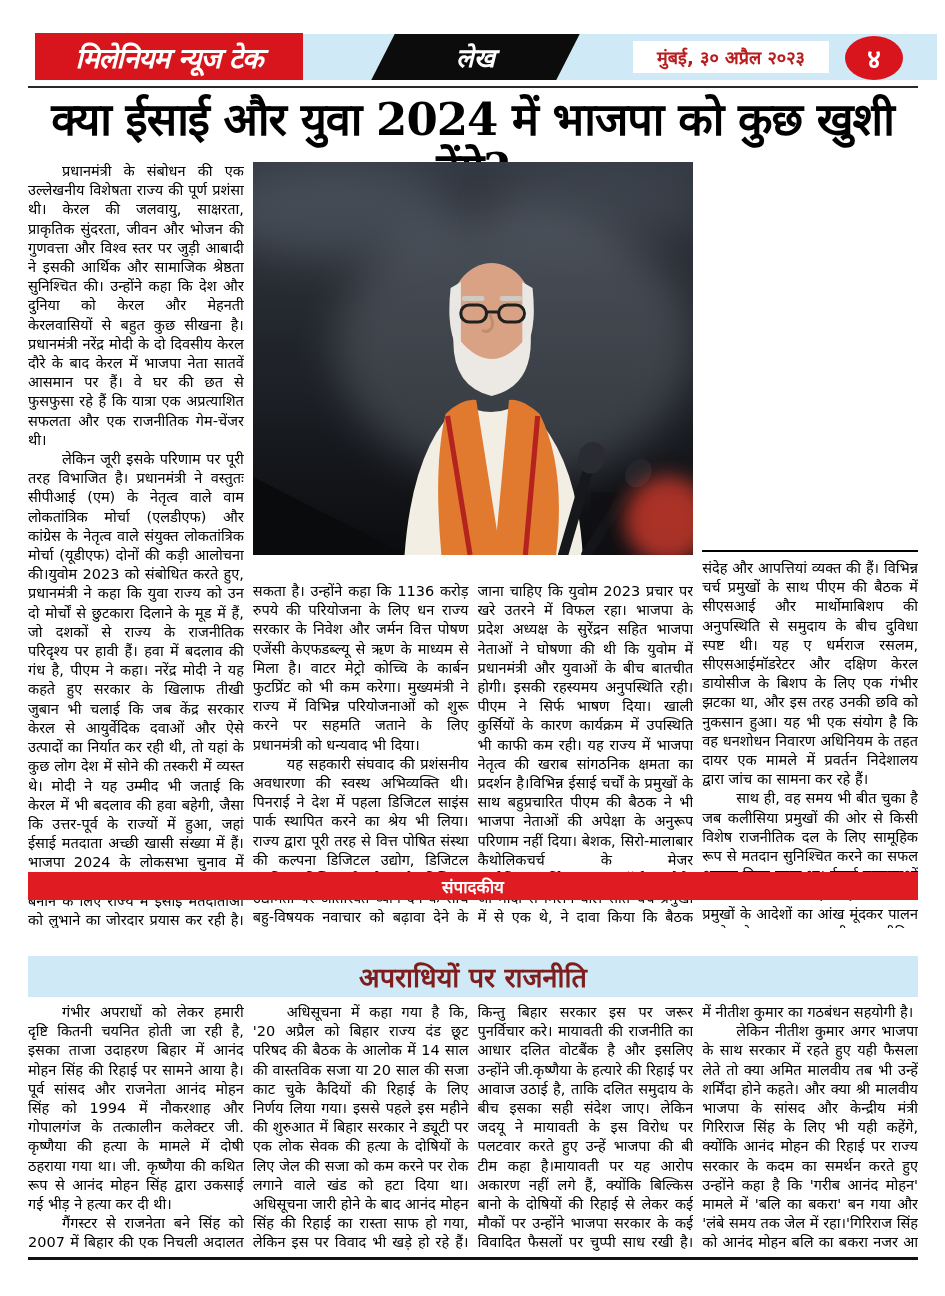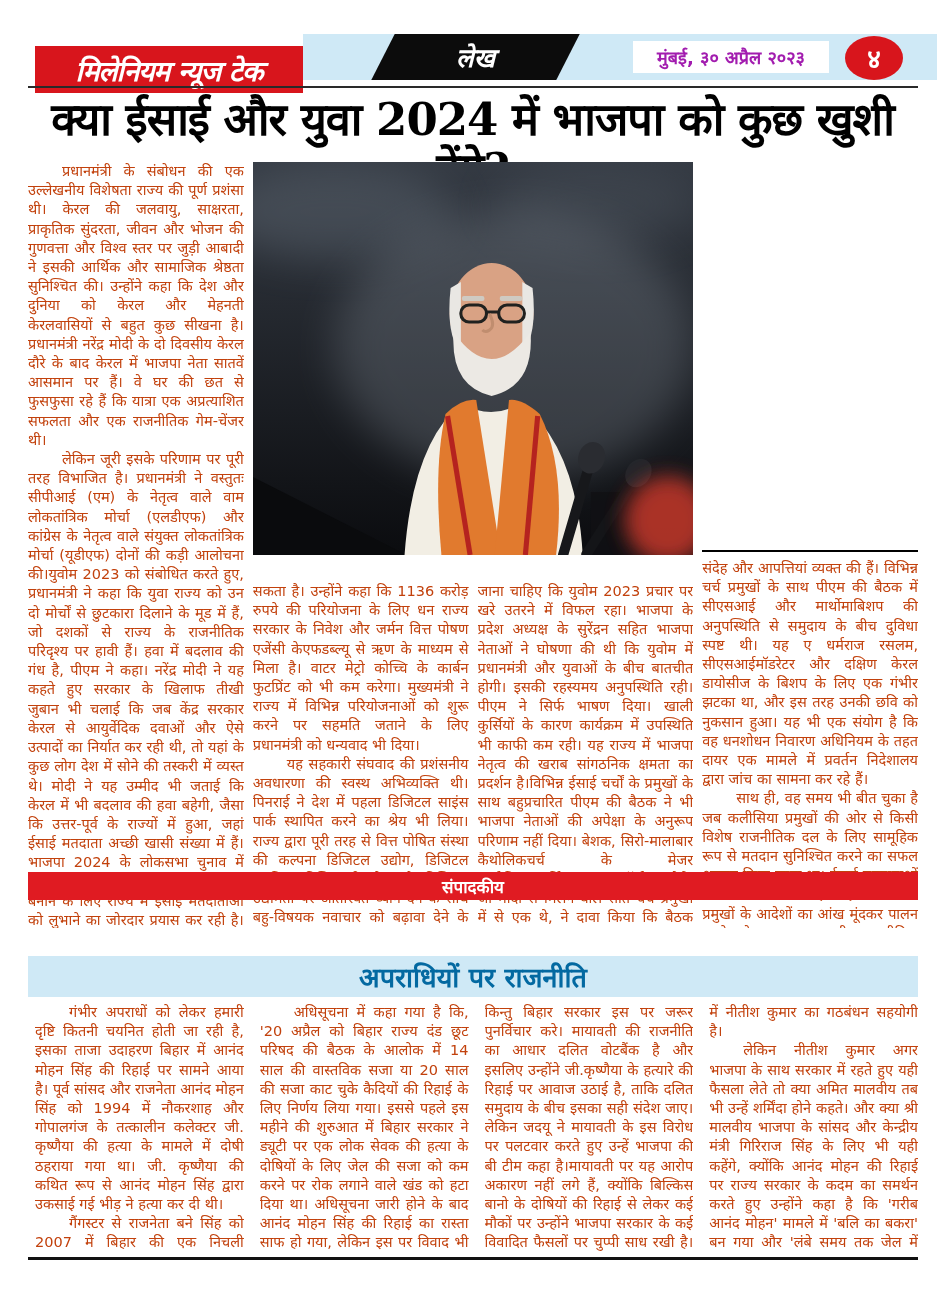--- a/index.html
+++ b/index.html
@@ -1,53 +1,53 @@
 <!DOCTYPE html>
 <html lang="hi"><head>
 <meta charset="utf-8">
 <style>
   html,body{margin:0;padding:0;background:#e8e8e8;}
   *{box-sizing:border-box;}
   .page{position:relative;width:945px;height:1296px;background:#ffffff;margin:0 auto;
         font-family:"DejaVu Sans","Liberation Sans",sans-serif;color:#111;overflow:hidden;}
   
   .masthead-red{position:absolute;left:35px;top:33px;width:268px;height:47px;background:#d8151c;
-        display:flex;align-items:center;justify-content:center;margin-top:13px;}
+        display:flex;align-items:center;justify-content:center;}
   .masthead-red span{color:#fff;font-size:28px;font-weight:800;font-style:italic;letter-spacing:-1px;white-space:nowrap;}
   .band-blue{position:absolute;left:303px;top:34px;width:634px;height:46px;background:#cfe9f6;}
   .lekha-black{position:absolute;left:383px;top:34px;width:185px;height:46px;background:#0c0c0c;
         transform:skewX(-27deg);display:flex;align-items:center;justify-content:center;}
   .lekha-black span{transform:skewX(27deg);color:#fff;font-weight:800;font-style:italic;font-size:26px;}
   .date-box{position:absolute;left:633px;top:41px;width:196px;height:32px;background:#fff;
-        display:flex;align-items:center;justify-content:center;font-size:18px;font-weight:600;color:#a21caf;}
+        display:flex;align-items:center;justify-content:center;font-size:18px;font-weight:600;color:#b91c1c;}
   .page-num{position:absolute;left:845px;top:36px;width:58px;height:44px;border-radius:50%;background:#d8151c;
         display:flex;align-items:center;justify-content:center;color:#fff;font-size:26px;font-weight:700;}
   .header-rule{position:absolute;left:28px;top:86px;width:890px;height:2px;background:#2a2a2a;}
   
   .headline{position:absolute;left:25px;top:95px;width:895px;text-align:center;color:#000;
         font-size:45px;line-height:1.12;font-weight:800;letter-spacing:-1px;font-family:"DejaVu Serif","Liberation Serif",serif;}
   
   .top-article{position:absolute;left:28px;top:162px;width:890px;height:766px;display:flex;gap:9px;}
   .colx{flex:1;overflow:hidden;height:766px;}
   .midgroup{flex:2.04;display:flex;flex-direction:column;}
   .photo-wrap{height:393px;overflow:hidden;background:#0d0e11;}
   .midcols{display:flex;gap:9px;margin-top:6px;flex:1;overflow:hidden;}
   .midcols .colx{height:auto;margin-top:21px;}
   .c4spacer{height:390px;border-bottom:2px solid #000;margin-bottom:7px;}
-  .bodytext p{margin:0;text-indent:34px;text-align:justify;font-size:14.5px;line-height:19.2px;color:#c2410c;}
+  .bodytext p{margin:0;text-indent:34px;text-align:justify;font-size:14.5px;line-height:19.2px;color:#000000;}
   .bodytext p.cont{text-indent:0;}
   
   .edit-redbar{position:absolute;left:28px;top:872px;width:890px;height:28px;background:#e01b22;
         display:flex;align-items:center;justify-content:center;}
   .edit-redbar span{color:#fff;font-size:17px;font-weight:700;}
   .edit-bluebar{position:absolute;left:28px;top:956px;width:890px;height:41px;background:#cfe9f6;
         display:flex;align-items:center;justify-content:center;}
-  .edit-bluebar span{color:#0369a1;font-size:27px;font-weight:800;font-family:"DejaVu Serif","Liberation Serif",serif;}
+  .edit-bluebar span{color:#7f1d1d;font-size:27px;font-weight:800;font-family:"DejaVu Serif","Liberation Serif",serif;}
   .edit-cols{position:absolute;left:28px;top:1003px;width:890px;height:251px;display:flex;gap:9px;}
-  .edit-cols .colx{height:251px;margin-left:7px;}
+  .edit-cols .colx{height:251px;}
   .bottom-rule{position:absolute;left:28px;top:1257px;width:890px;height:3px;background:#111;}
 </style>
 </head>
 <body>
 
 <div class="page">
 
   <div class="masthead-red">
     <span>मिलेनियम न्यूज टेक</span>
   </div>

